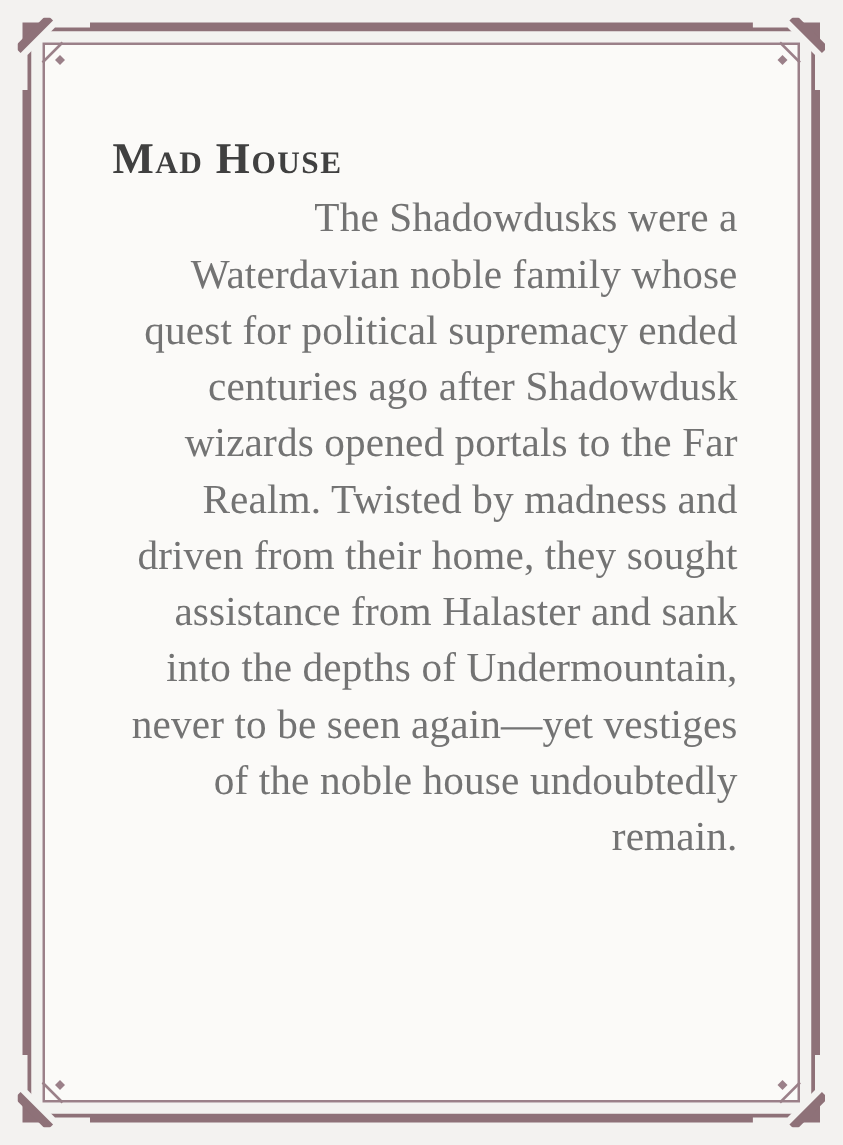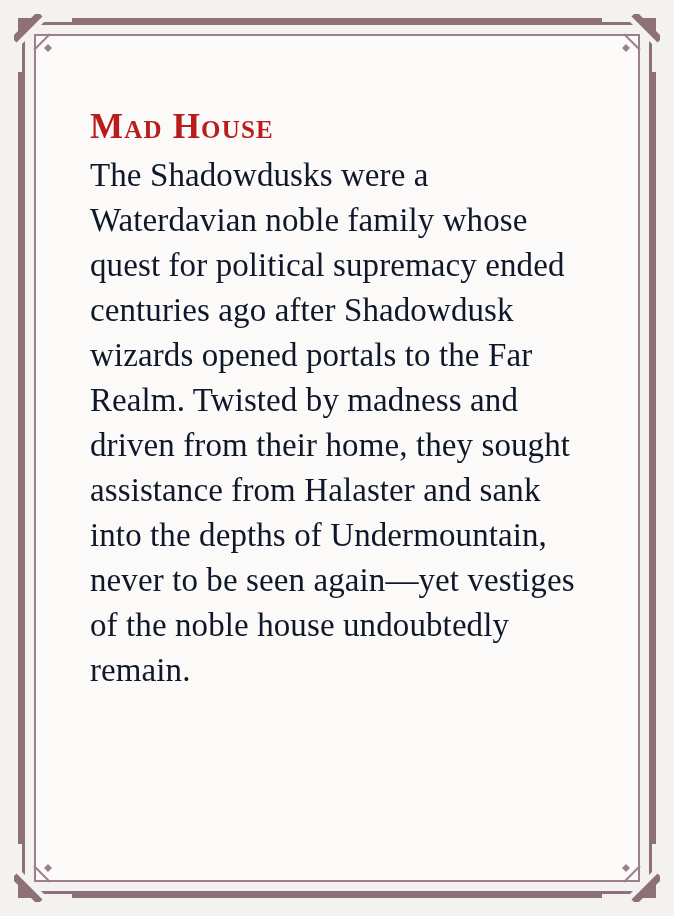--- a/index.html
+++ b/index.html
@@ -60,38 +60,38 @@
 
   
   .content {
     position: absolute;
     left: 90px;
     top: 108px;
     width: 500px;
   }
 
   .title {
-    color: #b91c1c;
+    color: #404040;
     font-family: "Liberation Serif", serif;
     font-size: 35px;
     letter-spacing: 1.2px;
     font-variant: small-caps;
     text-transform: capitalize;
     margin: 0 0 6px 0;
     line-height: 1.1;
     white-space: nowrap;
   }
 
   .body-text {
-    color: #0f172a;
+    color: #737373;
     font-family: "Liberation Serif", serif;
     font-size: 33px;
     line-height: 45px;
     margin: 0;
-    text-align: left;
+    text-align: right;
     letter-spacing: 0.1px;
     width: 500px;
   }
 </style>
 </head>
 <body>
 
 <div class="page">
 
   <div class="frame-outer"></div>

